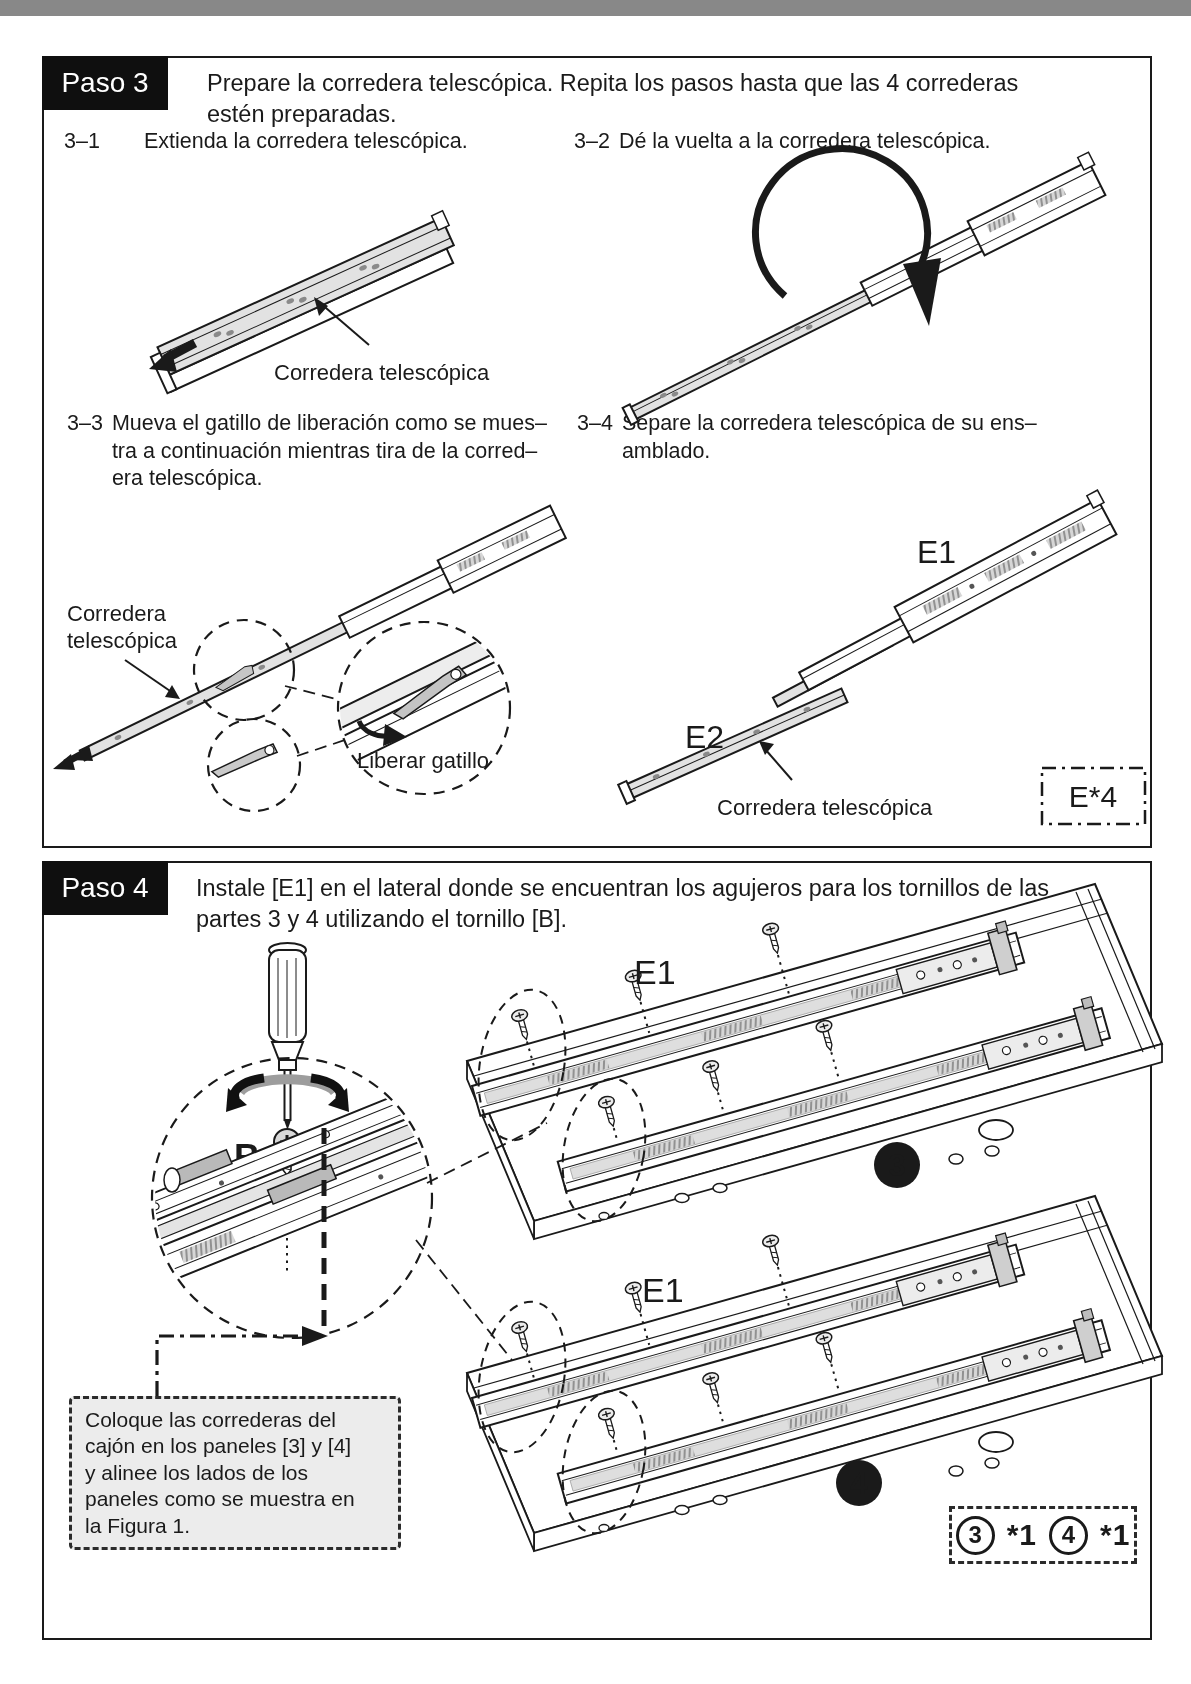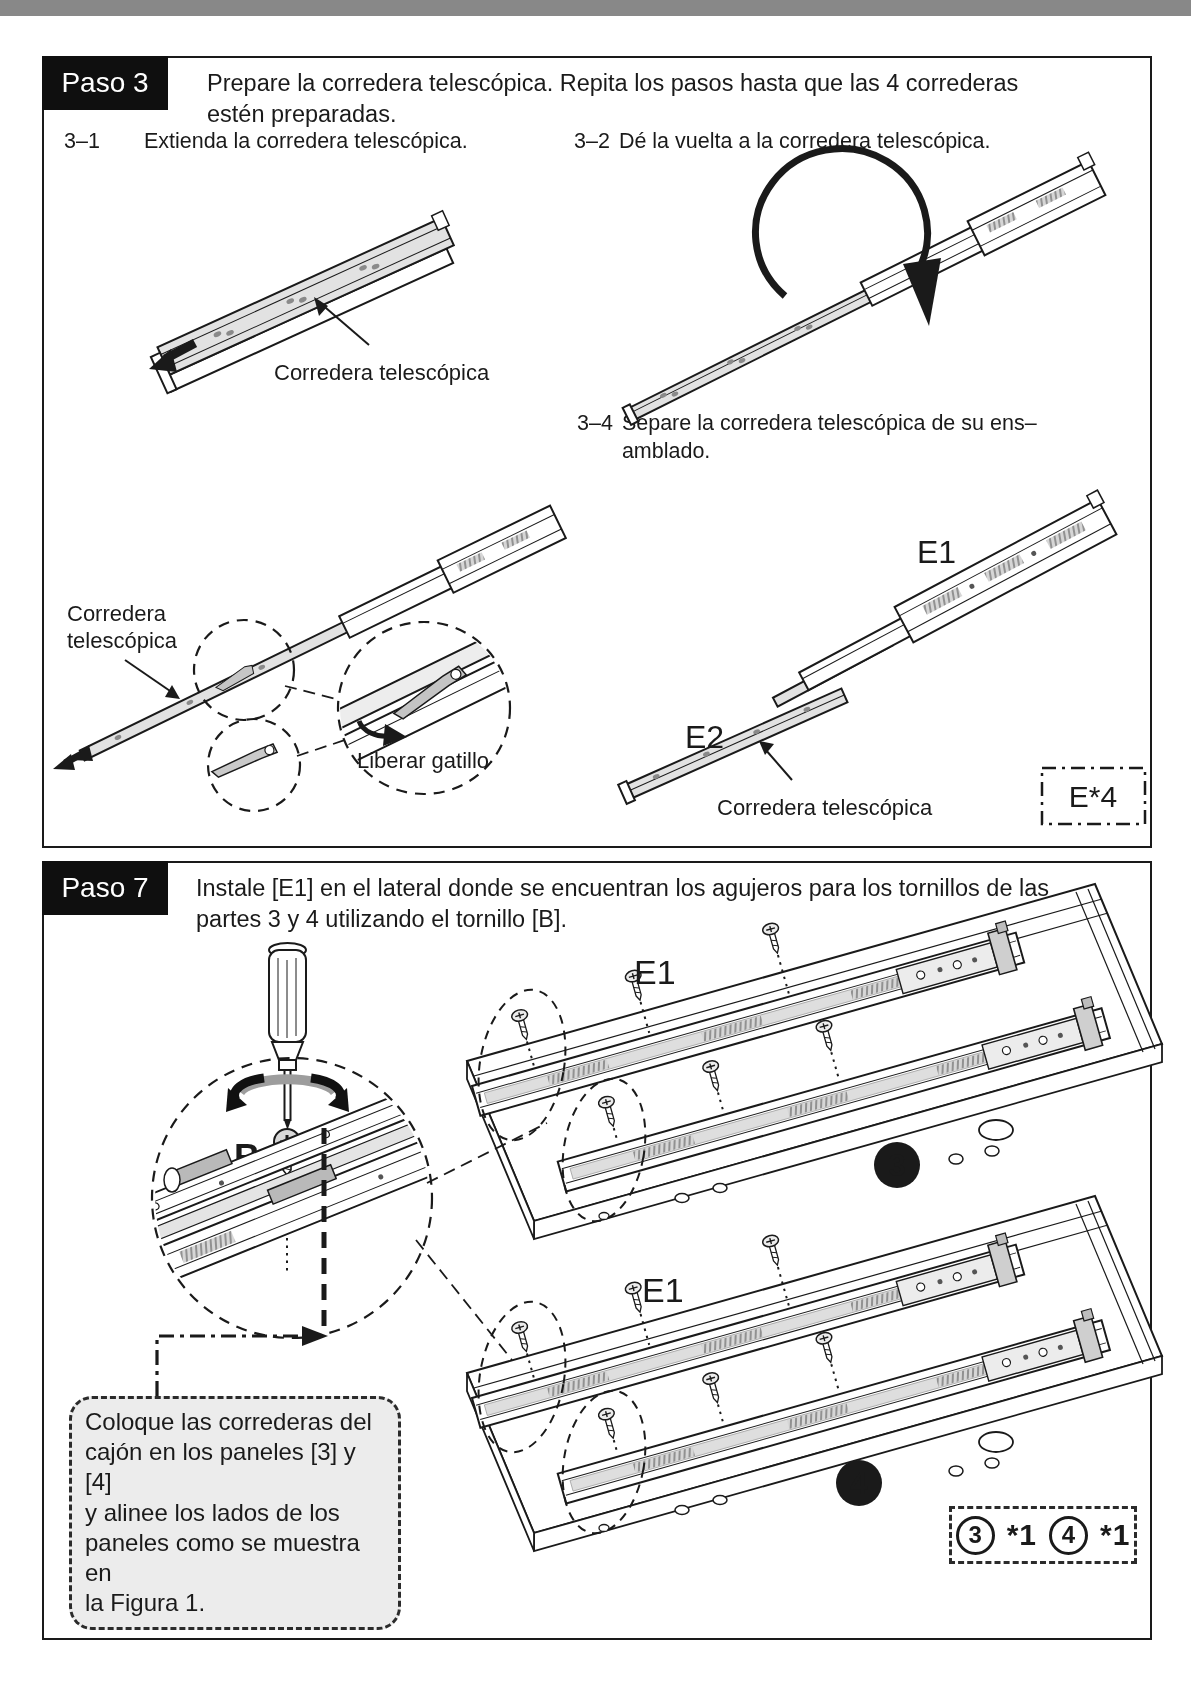--- a/index.html
+++ b/index.html
@@ -5,22 +5,22 @@
   html,body { margin:0; padding:0; background:#888; }
   .page { position:relative; width:1191px; height:1684px; margin:16px auto; background:#fff;
           font-family:"Liberation Sans", sans-serif; color:#1a1a1a; overflow:hidden; }
   .stepbox { position:absolute; border:2px solid #1a1a1a; background:#fff; }
   .badge { position:absolute; left:-2px; top:-2px; width:126px; height:54px; background:#0f0f0f;
            color:#fff; font-size:28px; display:flex; align-items:center; justify-content:center; }
   .steptitle { position:absolute; font-size:23.5px; line-height:1.34; white-space:pre-line; }
   .cap { position:absolute; display:flex; gap:9px; font-size:21.5px; line-height:1.28; }
   .cap .num { white-space:nowrap; }
   .cap .txt { white-space:pre-line; }
-  .notebox { position:absolute; background:#ececec; border:3px dashed #2b2b2b; border-radius:23px;
-             padding:8px 13px; font-size:24px; line-height:1.26; white-space:pre-line; width:300px; }
+  .notebox { position:absolute; background:#ececec; border:3px dashed #2b2b2b; border-radius:5px;
+             padding:8px 13px; font-size:21px; line-height:1.26; white-space:pre-line; width:300px; }
   .countbox { position:absolute; border:3px dashed #2b2b2b; background:#fff; display:flex;
               align-items:center; justify-content:center; gap:12px; font-size:30px; font-weight:bold; }
   .numcircle { display:inline-flex; width:33px; height:33px; border:3px solid #1a1a1a; border-radius:50%;
                align-items:center; justify-content:center; font-size:24px; font-weight:bold; }
   .qty { letter-spacing:1px; }
   .pageno { position:absolute; left:0; right:0; top:1626px; text-align:center; font-size:27px; }
   svg.illus { position:absolute; overflow:visible; }
   svg text { font-family:"Liberation Sans", sans-serif; fill:#1a1a1a; }
   .s2  { stroke:#1a1a1a; stroke-width:2; fill:#fff; }
   .s15 { stroke:#1a1a1a; stroke-width:1.5; fill:#fff; }
@@ -79,20 +79,26 @@
 estén preparadas.</div>
 
     <div class="cap" style="left:20px; top:70px;gap:44px;">
       <span class="num">3–1</span>
       <span class="txt">Extienda la corredera telescópica.</span>
     </div>
     <div class="cap" style="left:530px; top:70px;">
       <span class="num">3–2</span>
       <span class="txt">Dé la vuelta a la corredera telescópica.</span>
     </div>
+    <div class="cap" style="left:23px; top:352px;">
+      <span class="num">3–3</span>
+      <span class="txt">Mueva el gatillo de liberación como se mues–
+tra a continuación mientras tira de la corred–
+era telescópica.</span>
+    </div>
     <div class="cap" style="left:533px; top:352px;">
       <span class="num">3–4</span>
       <span class="txt">Separe la corredera telescópica de su ens–
 amblado.</span>
     </div>
 
     <svg class="illus" style="left:23px; top:115px;" width="470" height="235" viewBox="0 0 470 235">
       <g transform="translate(88,193) rotate(-24.5)">
         <rect x="4" y="14" width="310" height="16" class="s2"></rect>
         <rect x="10" y="-16" width="312" height="30" class="gray"></rect>
@@ -223,21 +229,21 @@
       <text x="98" y="270" font-size="32">E2</text>
       <line x1="205" y1="302" x2="178" y2="271" stroke="#1a1a1a" stroke-width="2"></line>
       <polygon points="172,263 187,266 178,277" class="blk"></polygon>
       <text x="130" y="337" font-size="22">Corredera telescópica</text>
       <rect x="455" y="290" width="103" height="56" fill="#fff" stroke="#1a1a1a" stroke-width="2.5" stroke-dasharray="14 6 3 6"></rect>
       <text x="506" y="329" font-size="30" text-anchor="middle">E*4</text>
     </svg>
   </div>
 
   <div class="stepbox" style="left:42px; top:845px; width:1106px; height:775px;">
-    <div class="badge">Paso 7</div>
+    <div class="badge">Paso 4</div>
     <div class="steptitle" style="left:152px; top:10px; width:940px;">Instale [E1] en el lateral donde se encuentran los agujeros para los tornillos de las
 partes 3 y 4 utilizando el tornillo [B].</div>
 
     <svg class="illus" style="left:0px; top:15px;" width="1106" height="760" viewBox="0 0 1106 760">
       <defs>
         <clipPath id="circleclip">
             <circle cx="248" cy="320" r="137"></circle>
           </clipPath>
         <g id="panelgroup">
           <polygon points="423,183 1051,6 1118,166 490,343" fill="#fff" stroke="#1a1a1a" stroke-width="2"></polygon>

